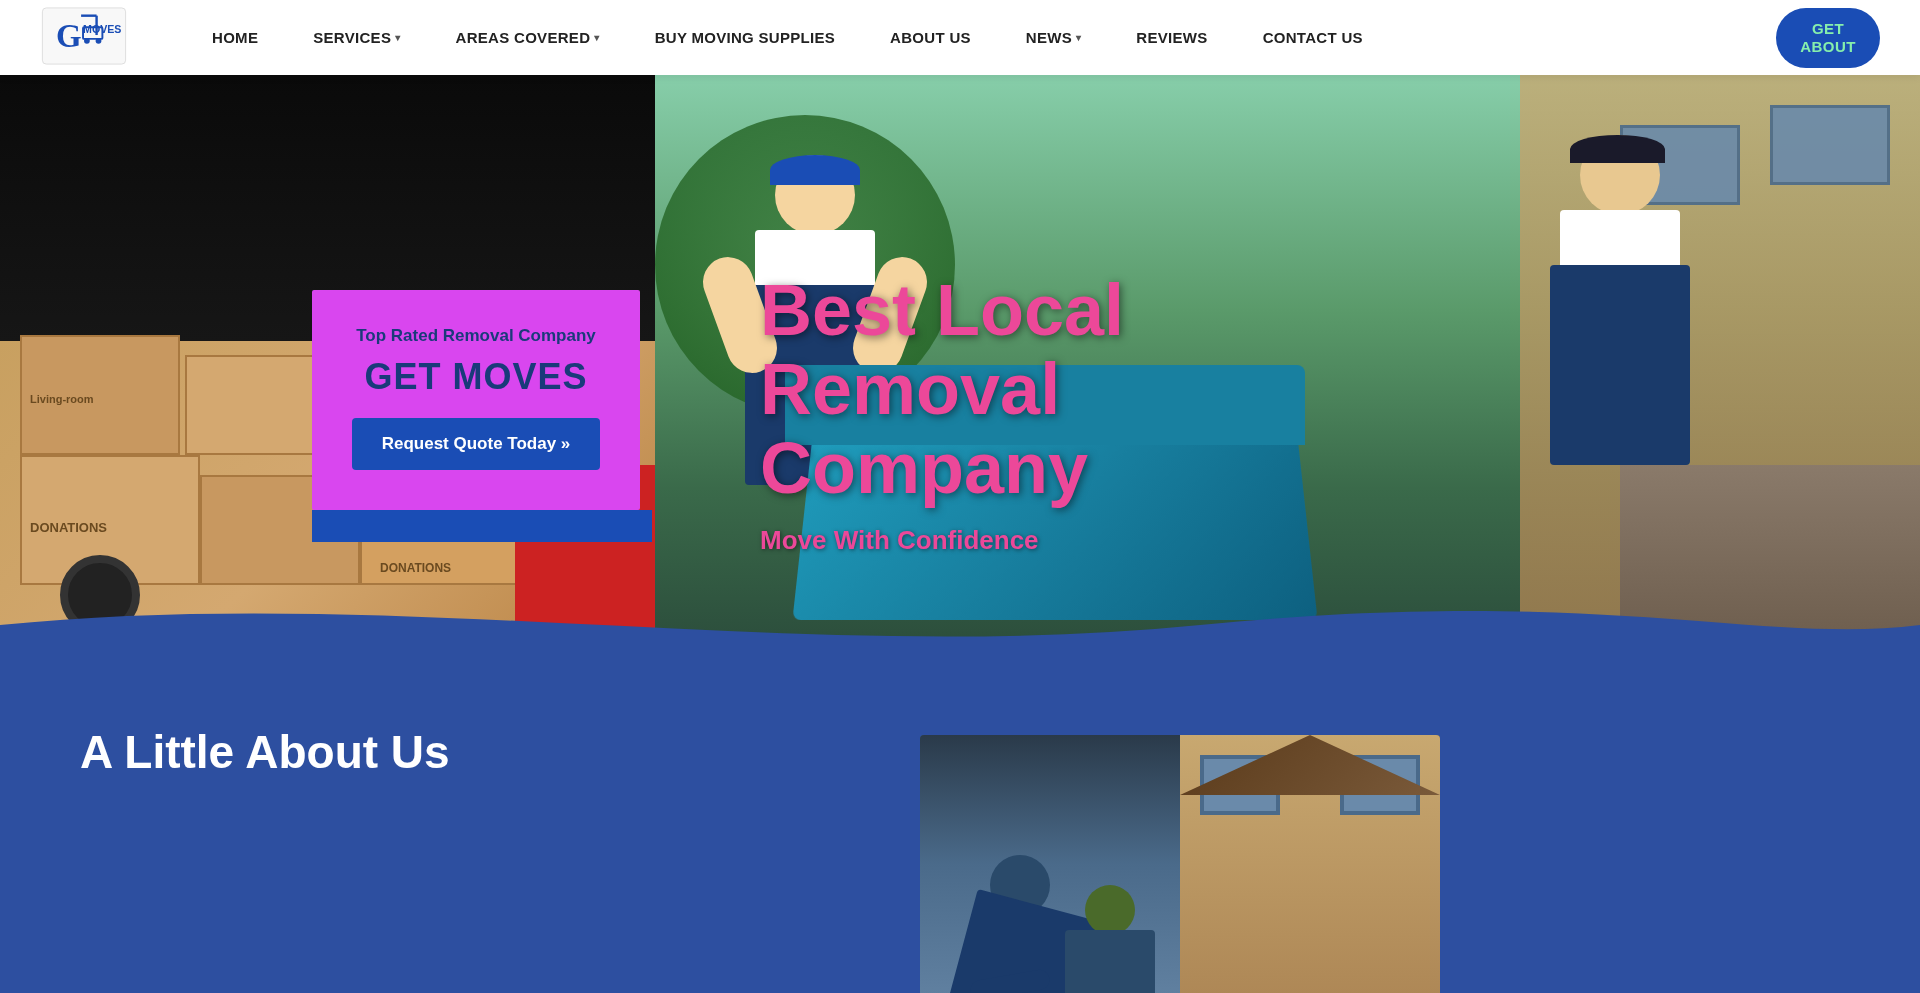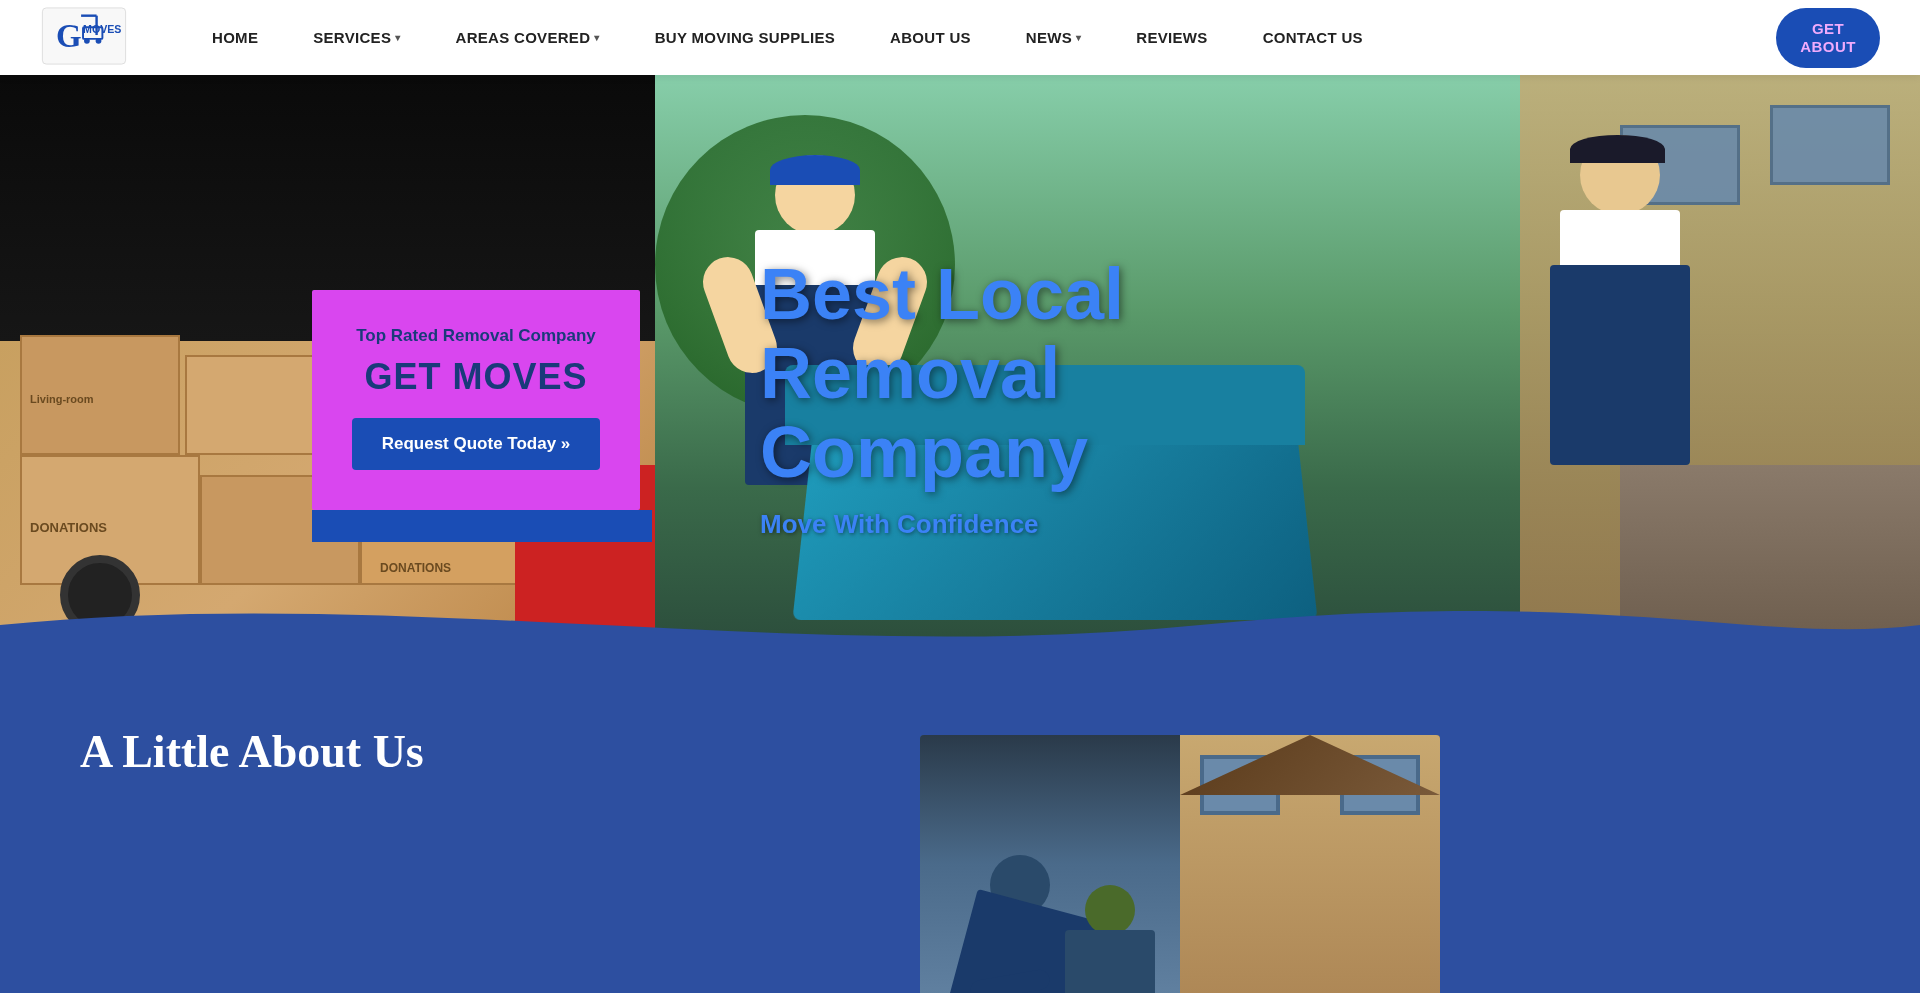--- a/index.html
+++ b/index.html
@@ -39,21 +39,21 @@
       text-transform: uppercase;
       letter-spacing: 0.3px;
     }
     .nav-chevron {
       font-size: 10px;
       color: #555;
     }
     .nav-cta {
       margin-left: auto;
       background: #1a4db5;
-      color: #f0abfc;
+      color: #86efac;
       border: none;
       border-radius: 30px;
       padding: 12px 24px;
       font-size: 15px;
       font-weight: 700;
       cursor: pointer;
       letter-spacing: 0.5px;
       text-align: center;
       line-height: 1.2;
     }
@@ -112,23 +112,23 @@
       left: 0;
       width: 340px;
       height: 32px;
       background: #1a4db5;
     }
 
     
     .hero-headline {
       position: absolute;
       left: 760px;
-      top: 180px;
+      top: 196px;
       z-index: 5;
-      color: #3b82f6;
+      color: #ec4899;
     }
     .hero-headline-main {
       font-size: 72px;
       font-weight: 900;
       line-height: 1.1;
       text-shadow: 2px 2px 8px rgba(0,0,0,0.5);
       margin-bottom: 16px;
     }
     .hero-headline-sub {
       font-size: 26px;
@@ -156,21 +156,20 @@
     }
     .about-text {
       flex: 1;
       color: #fff;
       max-width: 760px;
     }
     .about-heading {
       font-size: 46px;
       font-weight: 900;
       margin-bottom: 24px;
-      font-family: Liberation Serif, serif;
     }
     .about-para {
       font-size: 16px;
       line-height: 1.7;
       color: #e0e8ff;
     }
     .about-image {
       width: 520px;
       height: 320px;
       background: linear-gradient(135deg, #3a5a7a 0%, #5a7a9a 50%, #7a9aba 100%);

